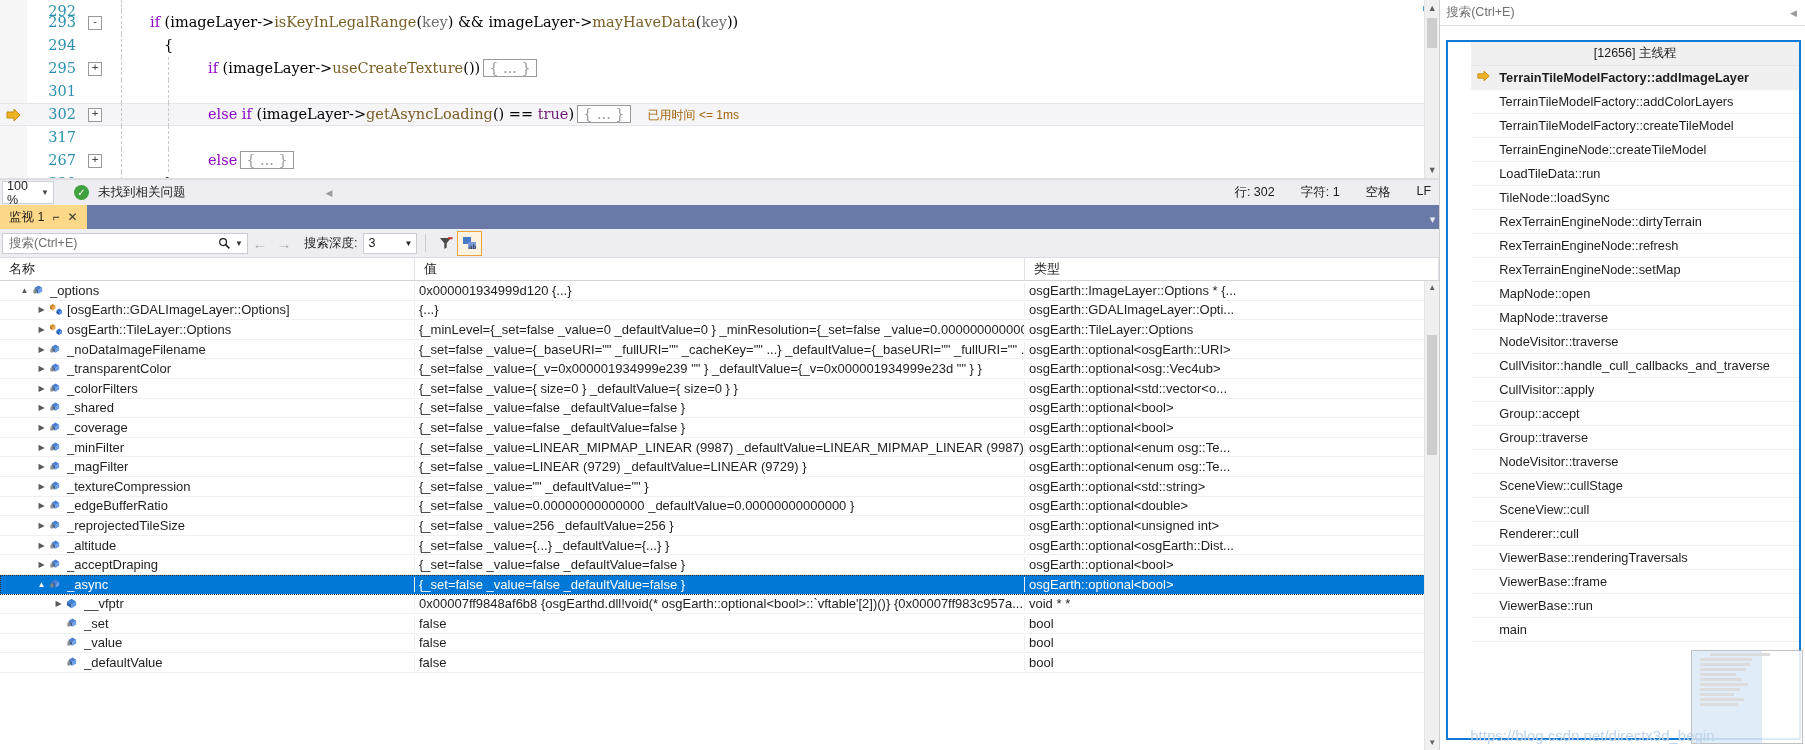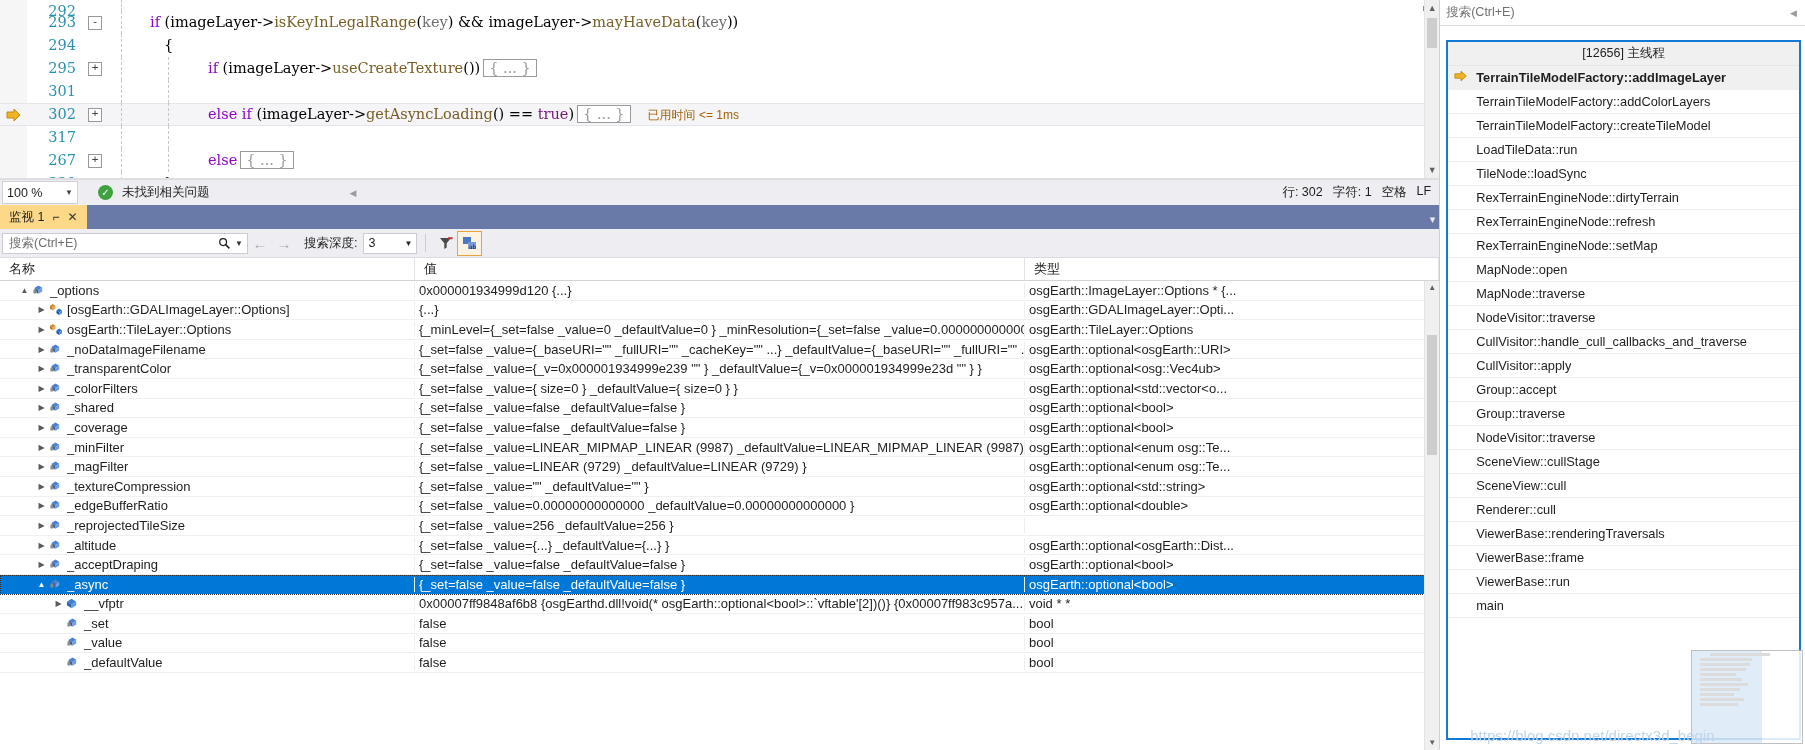--- a/index.html
+++ b/index.html
@@ -39,28 +39,28 @@
   .vscroll{position:absolute;right:0;top:0;width:14px;bottom:0;background:#f0f0f0;border-left:1px solid #e3e3e3;}
   .vscroll .thumb{position:absolute;left:2px;right:2px;top:18px;height:30px;background:#cdcdcd;}
   .vscroll .sbtn{position:absolute;left:0;right:0;height:16px;color:#606060;text-align:center;font-size:9px;line-height:16px;}
   .vscroll .sbtn.up{top:0;}
   .vscroll .sbtn.dn{bottom:0;}
   .marker-line{position:absolute;right:14px;top:6px;width:2px;height:5px;background:#5a9bd4;}
 
   
   .editstatus{height:25px;background:#eeeef2;display:flex;align-items:center;
               border-top:1px solid #dcdce0;font-size:12.5px;color:#1e1e1e;position:relative;}
-  .zoombox{width:76px;height:23px;margin-left:2px;display:flex;align-items:center;justify-content:space-between;
+  .zoombox{width:52px;height:23px;margin-left:2px;display:flex;align-items:center;justify-content:space-between;
            padding:0 4px;background:#fff;border:1px solid #cfcfd4;box-sizing:border-box;font-size:12.5px;}
   .zoombox .cv{font-size:8px;color:#444;}
   .okicon{margin-left:20px;width:15px;height:15px;border-radius:50%;background:#3fa23f;color:#fff;
           font-size:10px;line-height:15px;text-align:center;}
   .status-msg{margin-left:9px;}
   .tri-left{margin-left:140px;color:#9b9b9b;font-size:9px;}
-  .stat-right{position:absolute;right:8px;display:flex;gap:10px;font-size:12.5px;}
+  .stat-right{position:absolute;right:8px;display:flex;gap:26px;font-size:12.5px;}
 
   
   .watch{flex:1;display:flex;flex-direction:column;background:#f0f0f0;position:relative;}
   .tabstrip{height:24px;background:#6a7aa8;display:flex;align-items:flex-end;position:relative;}
   .tab{height:24px;background:#fdd888;display:flex;align-items:center;padding:0 9px;gap:8px;
        font-size:12.5px;color:#1e1e1e;}
   .tab .pin,.tab .x{font-size:12px;color:#333;cursor:pointer;}
   .tabstrip-right{position:absolute;right:4px;bottom:3px;color:#e8e8f0;font-size:11px;}
 
   .watchtool{height:28px;background:#eeeef2;display:flex;align-items:center;gap:0;
@@ -101,21 +101,21 @@
   .focusrow{outline:1px dotted #333;outline-offset:-1px;}
 
   .gridscroll{position:absolute;right:0;top:0;bottom:0;width:14px;background:#f0f0f0;border-left:1px solid #e3e3e3;}
   .gridscroll .thumb{position:absolute;left:2px;right:2px;top:54px;height:120px;background:#cdcdcd;}
 
   
   .right{width:365px;height:750px;background:#fff;position:relative;border-left:1px solid #cfcfd4;}
   .rsearch{height:25px;background:#fff;border-bottom:1px solid #dcdce0;display:flex;align-items:center;
            padding-left:6px;font-size:12.5px;color:#707070;position:relative;}
   .rsearch .rtri{position:absolute;right:8px;color:#9b9b9b;font-size:9px;}
-  .stackbox{position:absolute;left:6px;right:4px;top:40px;bottom:10px;border:2px solid #1379d6;background:#fff;overflow:hidden;}
+  .stackbox{position:absolute;left:6px;right:4px;top:40px;bottom:10px;border:2px solid #1379d6;background:#fff;overflow:hidden;padding-left:23px;}
   .stackhdr{height:23px;background:#f0f0f0;display:flex;align-items:center;justify-content:center;
             font-size:12.5px;border-bottom:1px solid #e6e6e6;}
   .srow{height:23px;display:flex;align-items:center;border-bottom:1px solid #f0f0f0;font-size:12.8px;padding-left:6px;}
   .srow.active{background:#f0f0f0;font-weight:bold;}
   .sarrow{width:22px;flex:none;}
   .slabel{overflow:hidden;white-space:nowrap;text-overflow:ellipsis;}
   .thumbnail{position:absolute;right:2px;bottom:6px;width:110px;height:92px;border:1px solid #b6b6b6;background:#fff;
              overflow:hidden;opacity:.85;}
   .thumbnail .tl{height:3px;margin:2px 4px;background:#d7d7d7;}
   .thumbnail .tb{position:absolute;left:0;top:0;width:70px;bottom:0;background:#dbeaf7;}
@@ -422,20 +422,21 @@
                 <span class="ico"><svg viewBox="0 0 16 14" width="15" height="13">
                     <path d="M4 4 l4-2.4 4 2.4 -4 2.4 z" fill="#4a7fd4"></path>
                     <path d="M4 4 v4 l4 2.4 v-4 z" fill="#35609f"></path>
                     <path d="M12 4 v4 l-4 2.4 v-4 z" fill="#6d9ee8"></path>
                     <path d="M2.5 6.6 h3.2 v3.6 h-3.2 z" fill="#8a8a8a"></path>
                     <path d="M3.1 6.6 a1.1 1.1 0 0 1 2.2 0" fill="none" stroke="#8a8a8a" stroke-width=".9"></path>
                   </svg></span>
                 <span class="nm">_reprojectedTileSize</span>
               </div>
               <div class="cell val">{_set=false _value=256 _defaultValue=256 }</div>
+              <div class="cell typ">osgEarth::optional&lt;unsigned int&gt;</div>
             </div>
             <div class="row">
               <div class="cell name">
                 <span style="width:35px;flex:none"></span>
                 <span class="expander">▶</span>
                 <span class="ico"><svg viewBox="0 0 16 14" width="15" height="13">
                     <path d="M4 4 l4-2.4 4 2.4 -4 2.4 z" fill="#4a7fd4"></path>
                     <path d="M4 4 v4 l4 2.4 v-4 z" fill="#35609f"></path>
                     <path d="M12 4 v4 l-4 2.4 v-4 z" fill="#6d9ee8"></path>
                     <path d="M2.5 6.6 h3.2 v3.6 h-3.2 z" fill="#8a8a8a"></path>
@@ -565,20 +566,24 @@
               </svg></span>
             <span class="slabel">TerrainTileModelFactory::addImageLayer</span>
           </div>
           <div class="srow">
             <span class="sarrow"></span>
             <span class="slabel">TerrainTileModelFactory::addColorLayers</span>
           </div>
           <div class="srow">
             <span class="sarrow"></span>
             <span class="slabel">TerrainTileModelFactory::createTileModel</span>
+          </div>
+          <div class="srow">
+            <span class="sarrow"></span>
+            <span class="slabel">TerrainEngineNode::createTileModel</span>
           </div>
           <div class="srow">
             <span class="sarrow"></span>
             <span class="slabel">LoadTileData::run</span>
           </div>
           <div class="srow">
             <span class="sarrow"></span>
             <span class="slabel">TileNode::loadSync</span>
           </div>
           <div class="srow">

